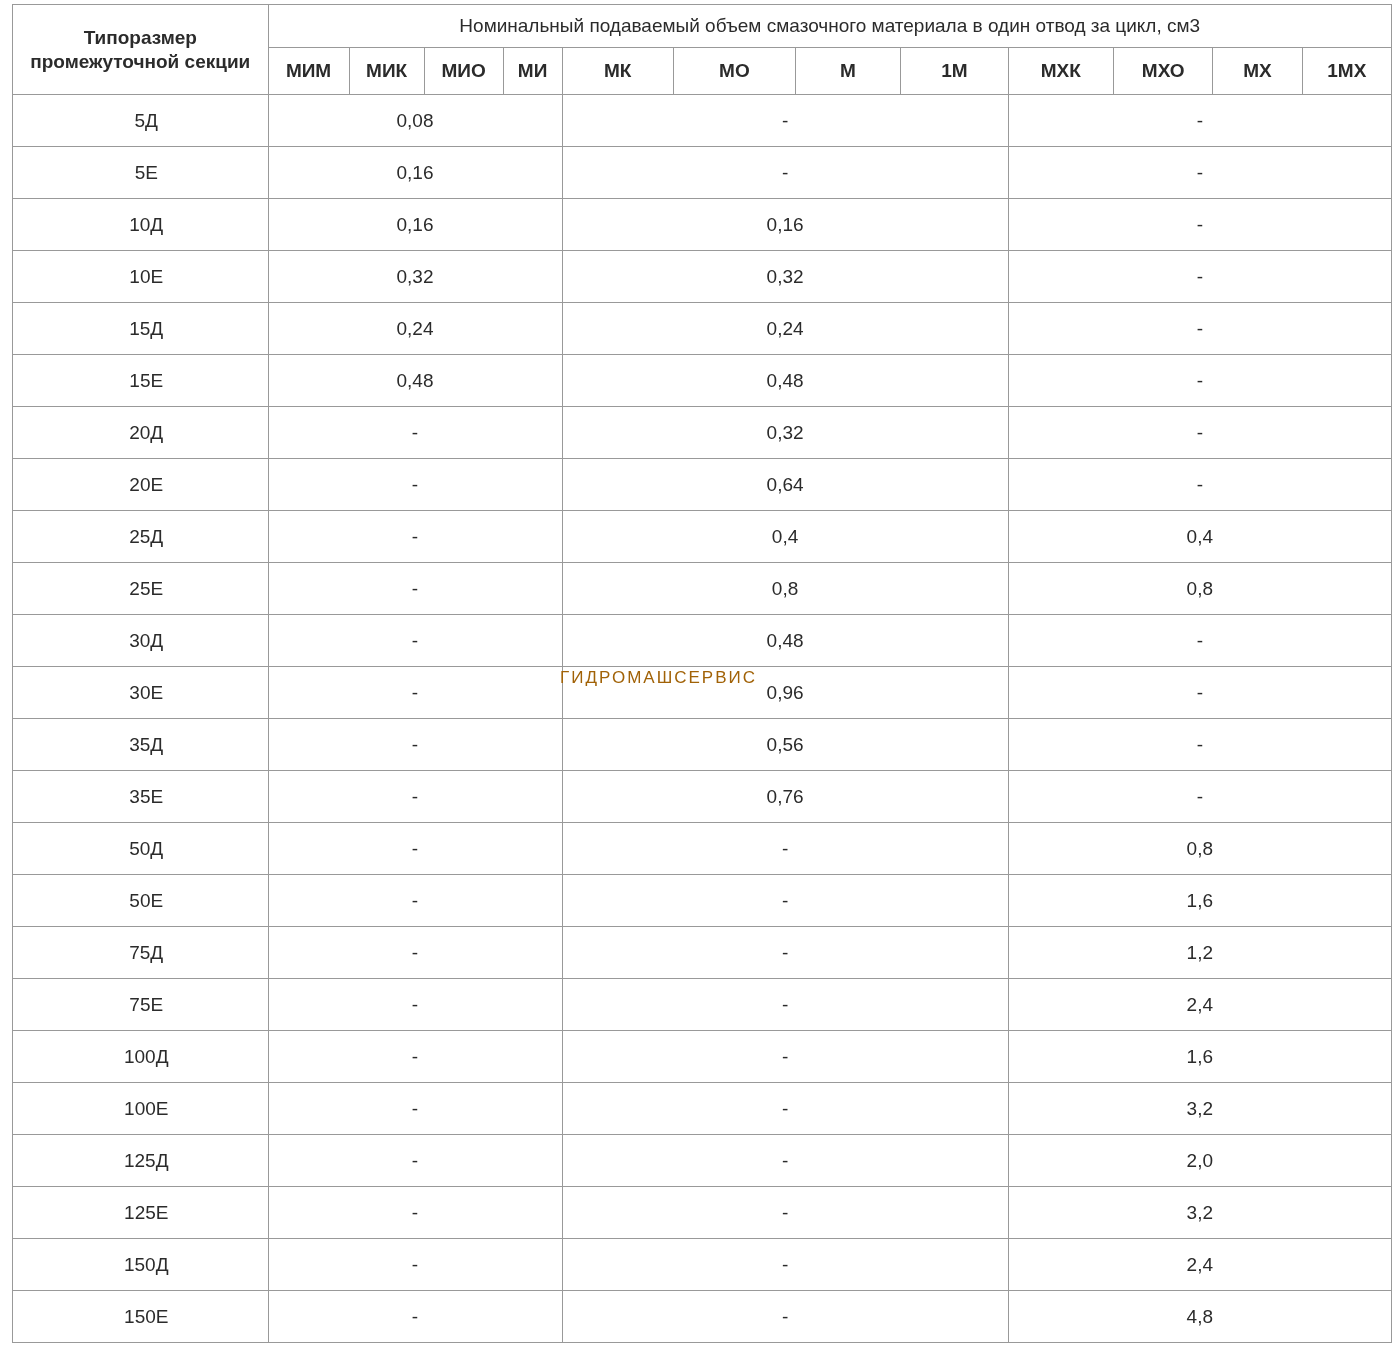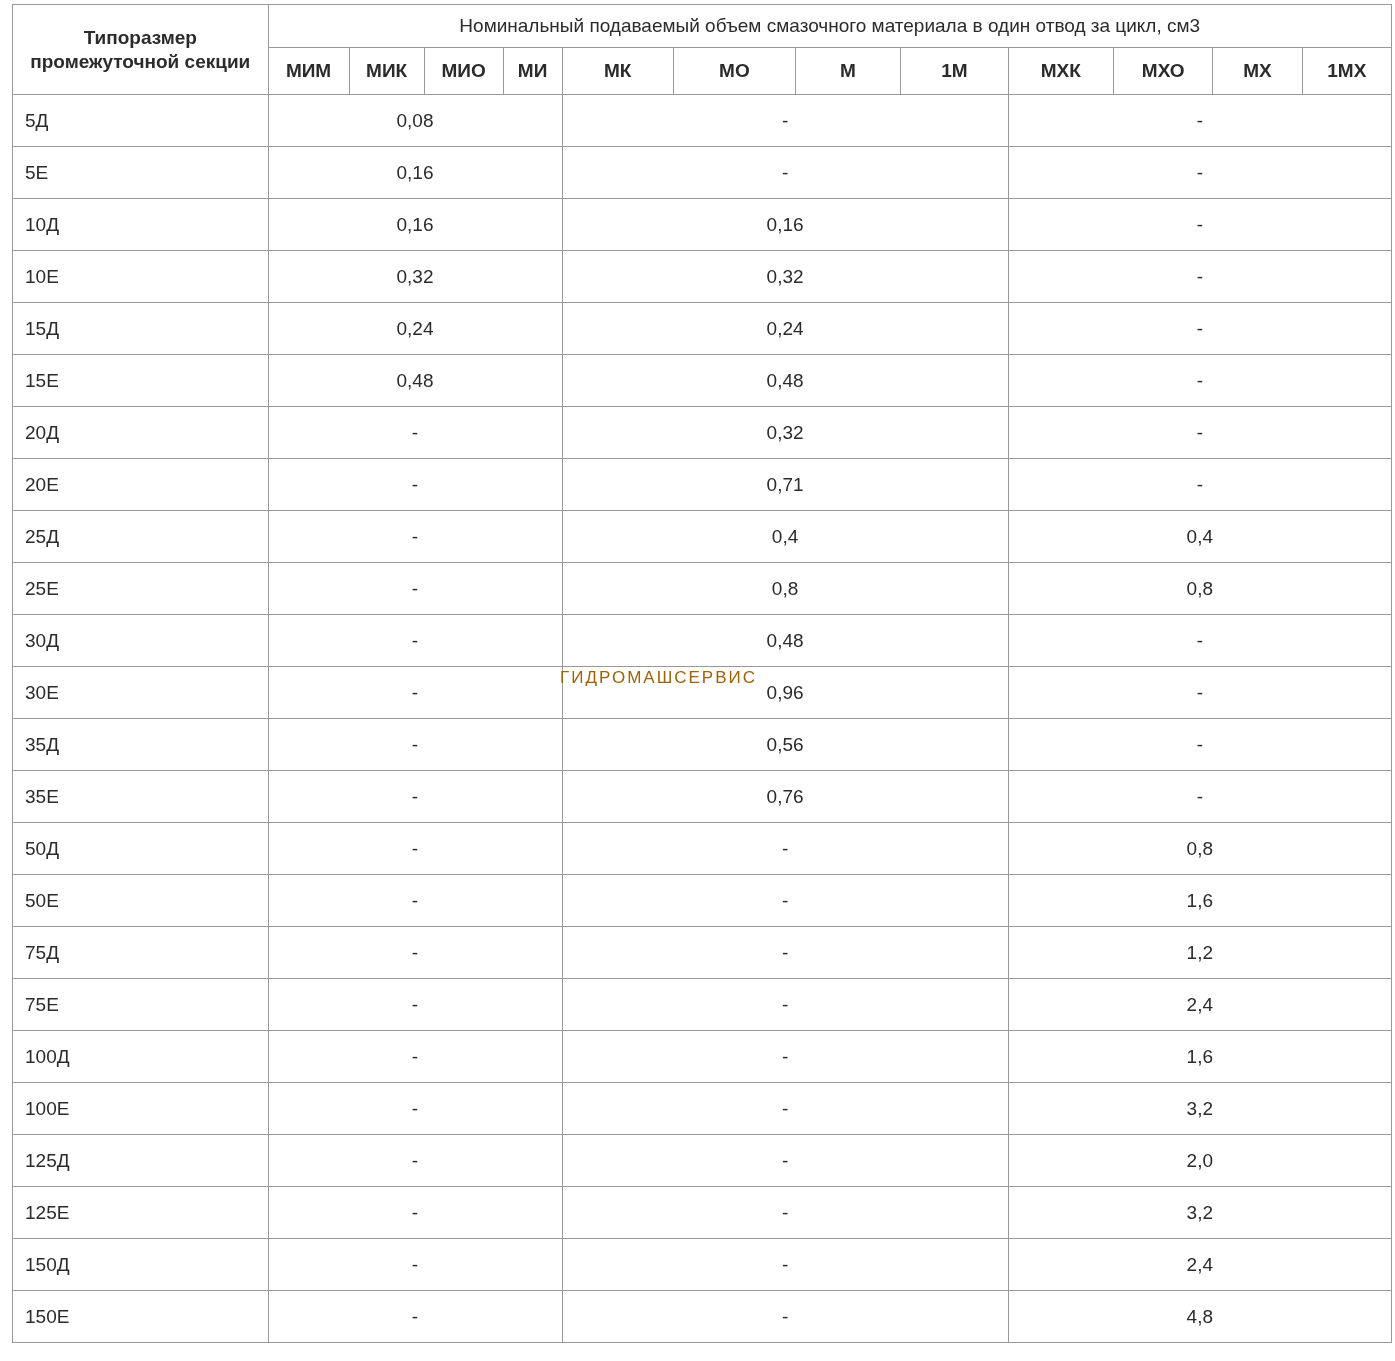--- a/index.html
+++ b/index.html
@@ -50,21 +50,21 @@
   }
   th.sub {
     font-weight: bold;
     font-size: 19px;
     padding: 12px 2px;
     background: #ffffff;
     color: #2b2b2b;
   }
   
   td.rowhead {
-    text-align: left;
+    text-align: center;
     padding: 14px 0 14px 12px;
     font-size: 19px;
     color: #2b2b2b;
   }
   td.val {
     text-align: center;
     padding: 14px 4px;
     font-size: 19px;
     color: #2b2b2b;
   }
@@ -161,21 +161,21 @@
         </tr>
         <tr>
           <td class="rowhead">20Д</td>
           <td class="val" colspan="4">-</td>
           <td class="val" colspan="4">0,32</td>
           <td class="val" colspan="4">-</td>
         </tr>
         <tr>
           <td class="rowhead">20Е</td>
           <td class="val" colspan="4">-</td>
-          <td class="val" colspan="4">0,71</td>
+          <td class="val" colspan="4">0,64</td>
           <td class="val" colspan="4">-</td>
         </tr>
         <tr>
           <td class="rowhead">25Д</td>
           <td class="val" colspan="4">-</td>
           <td class="val" colspan="4">0,4</td>
           <td class="val" colspan="4">0,4</td>
         </tr>
         <tr>
           <td class="rowhead">25Е</td>

